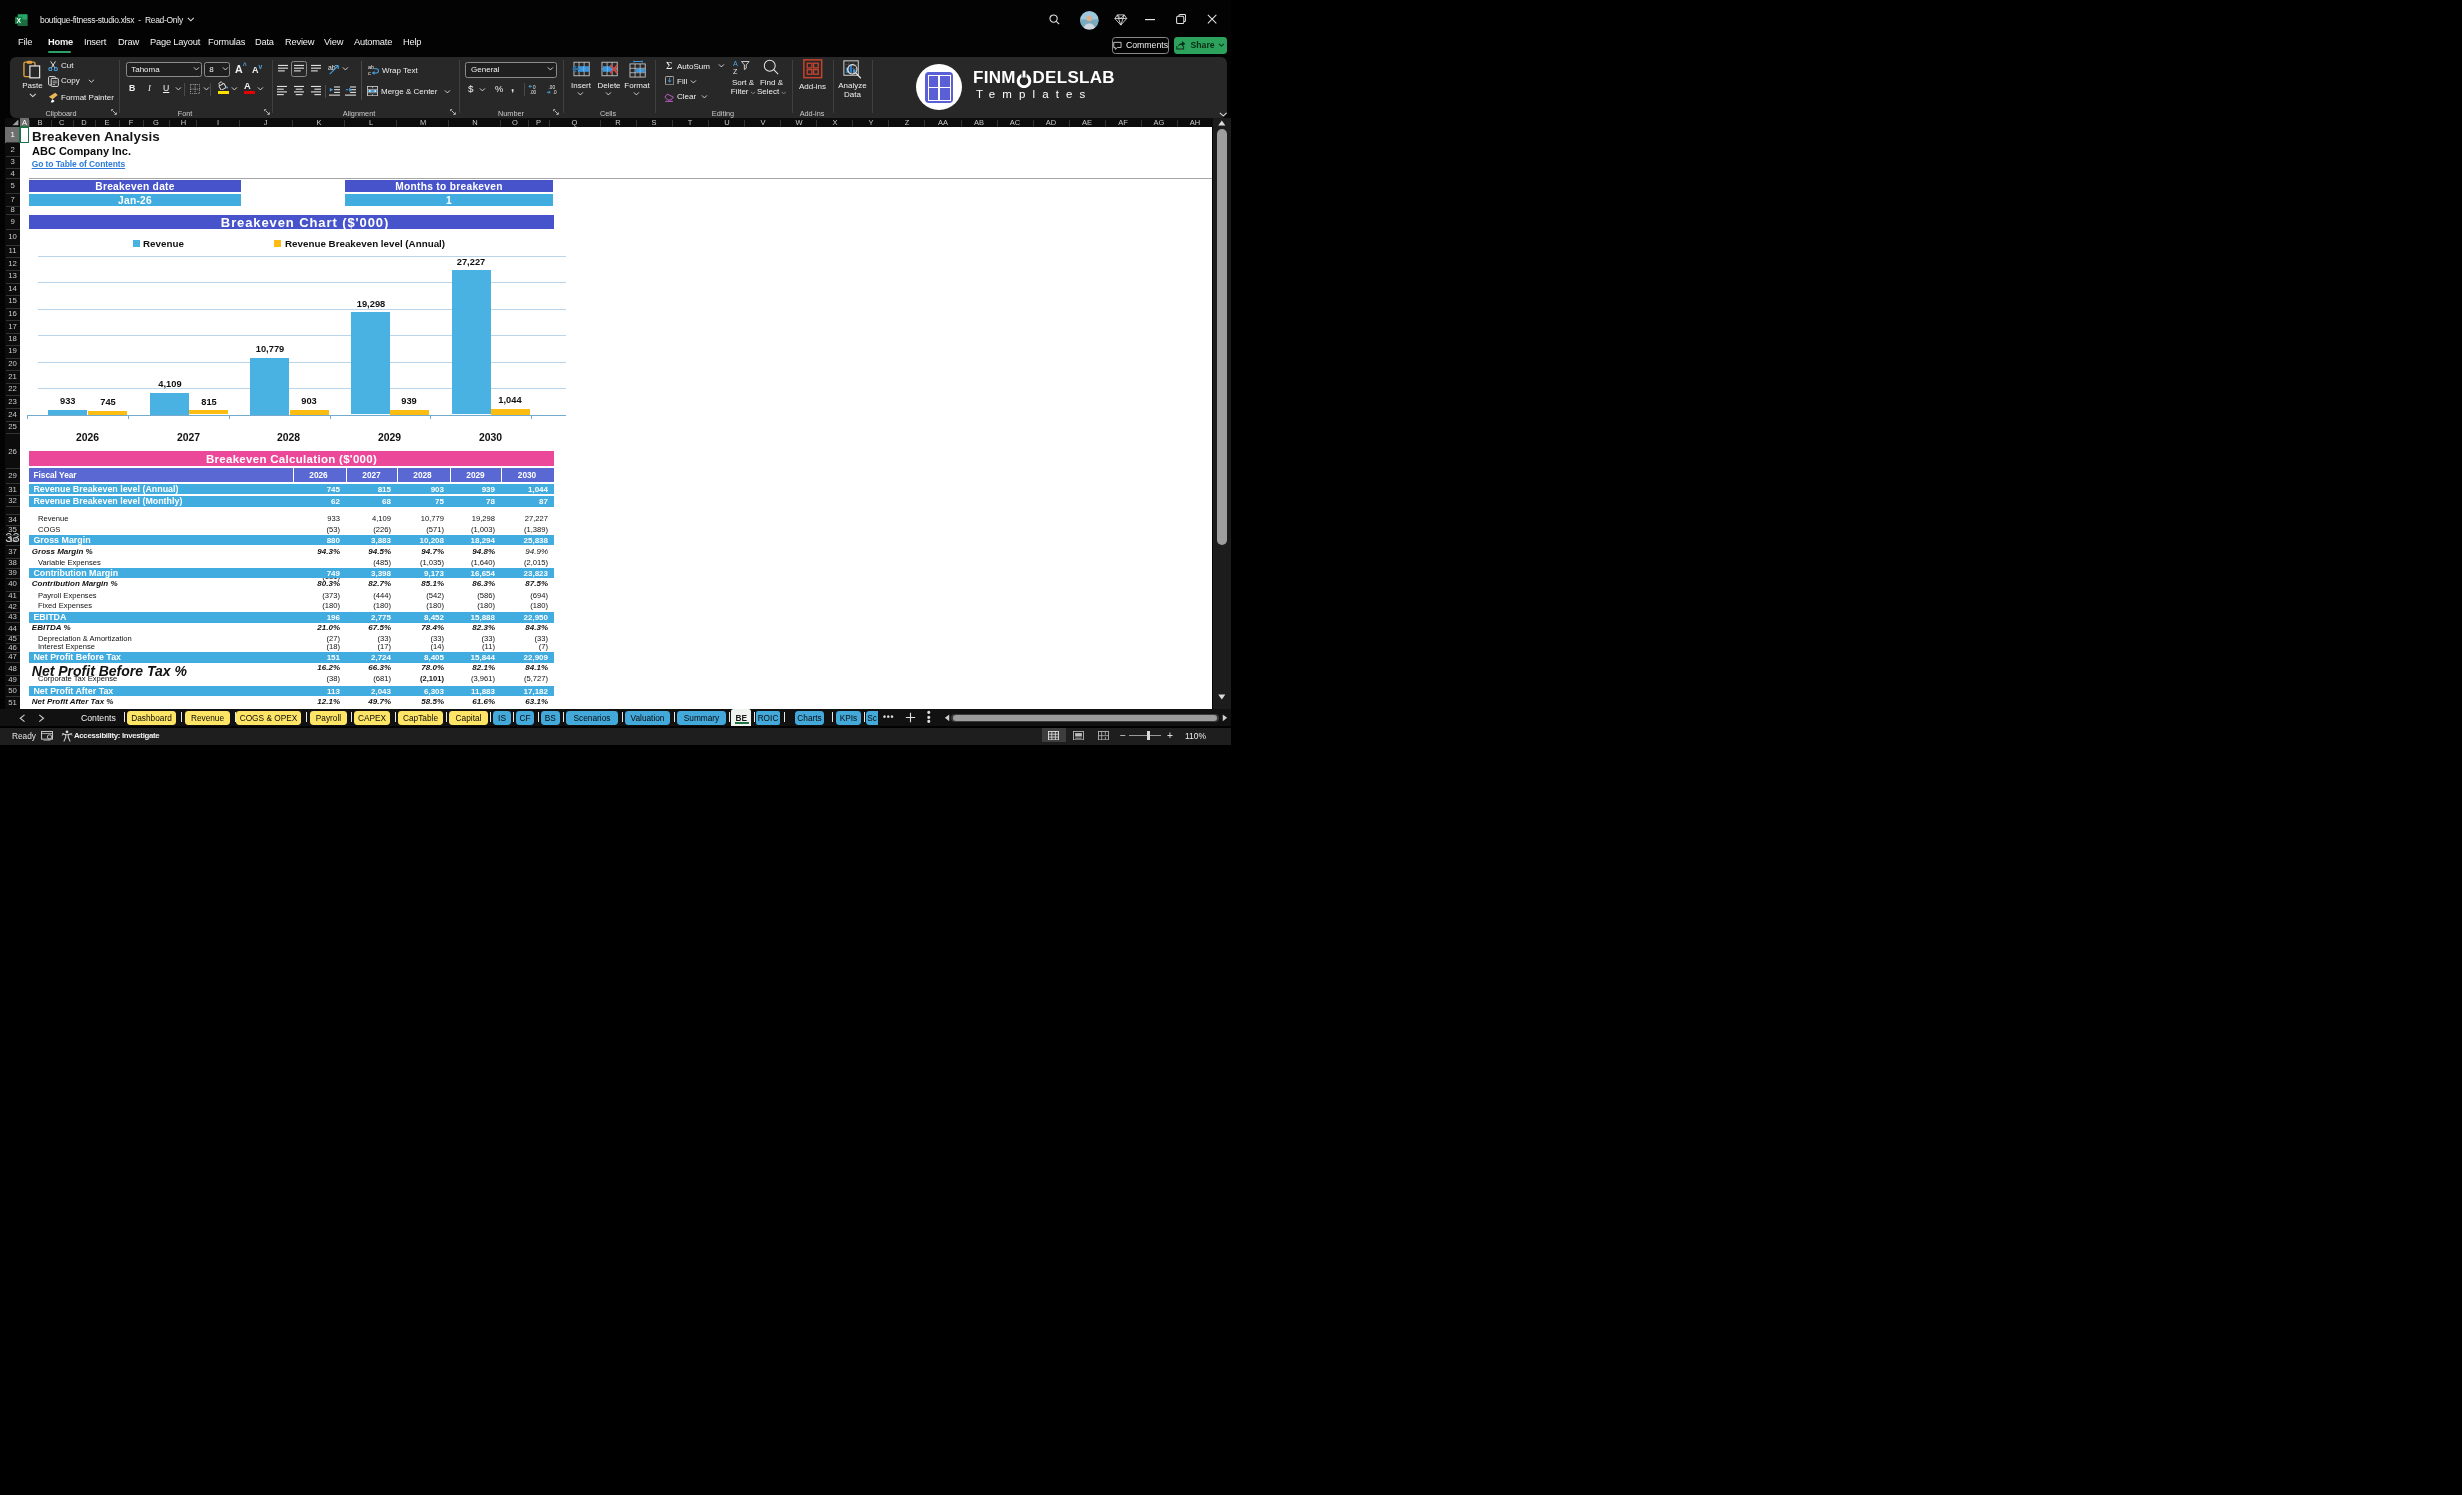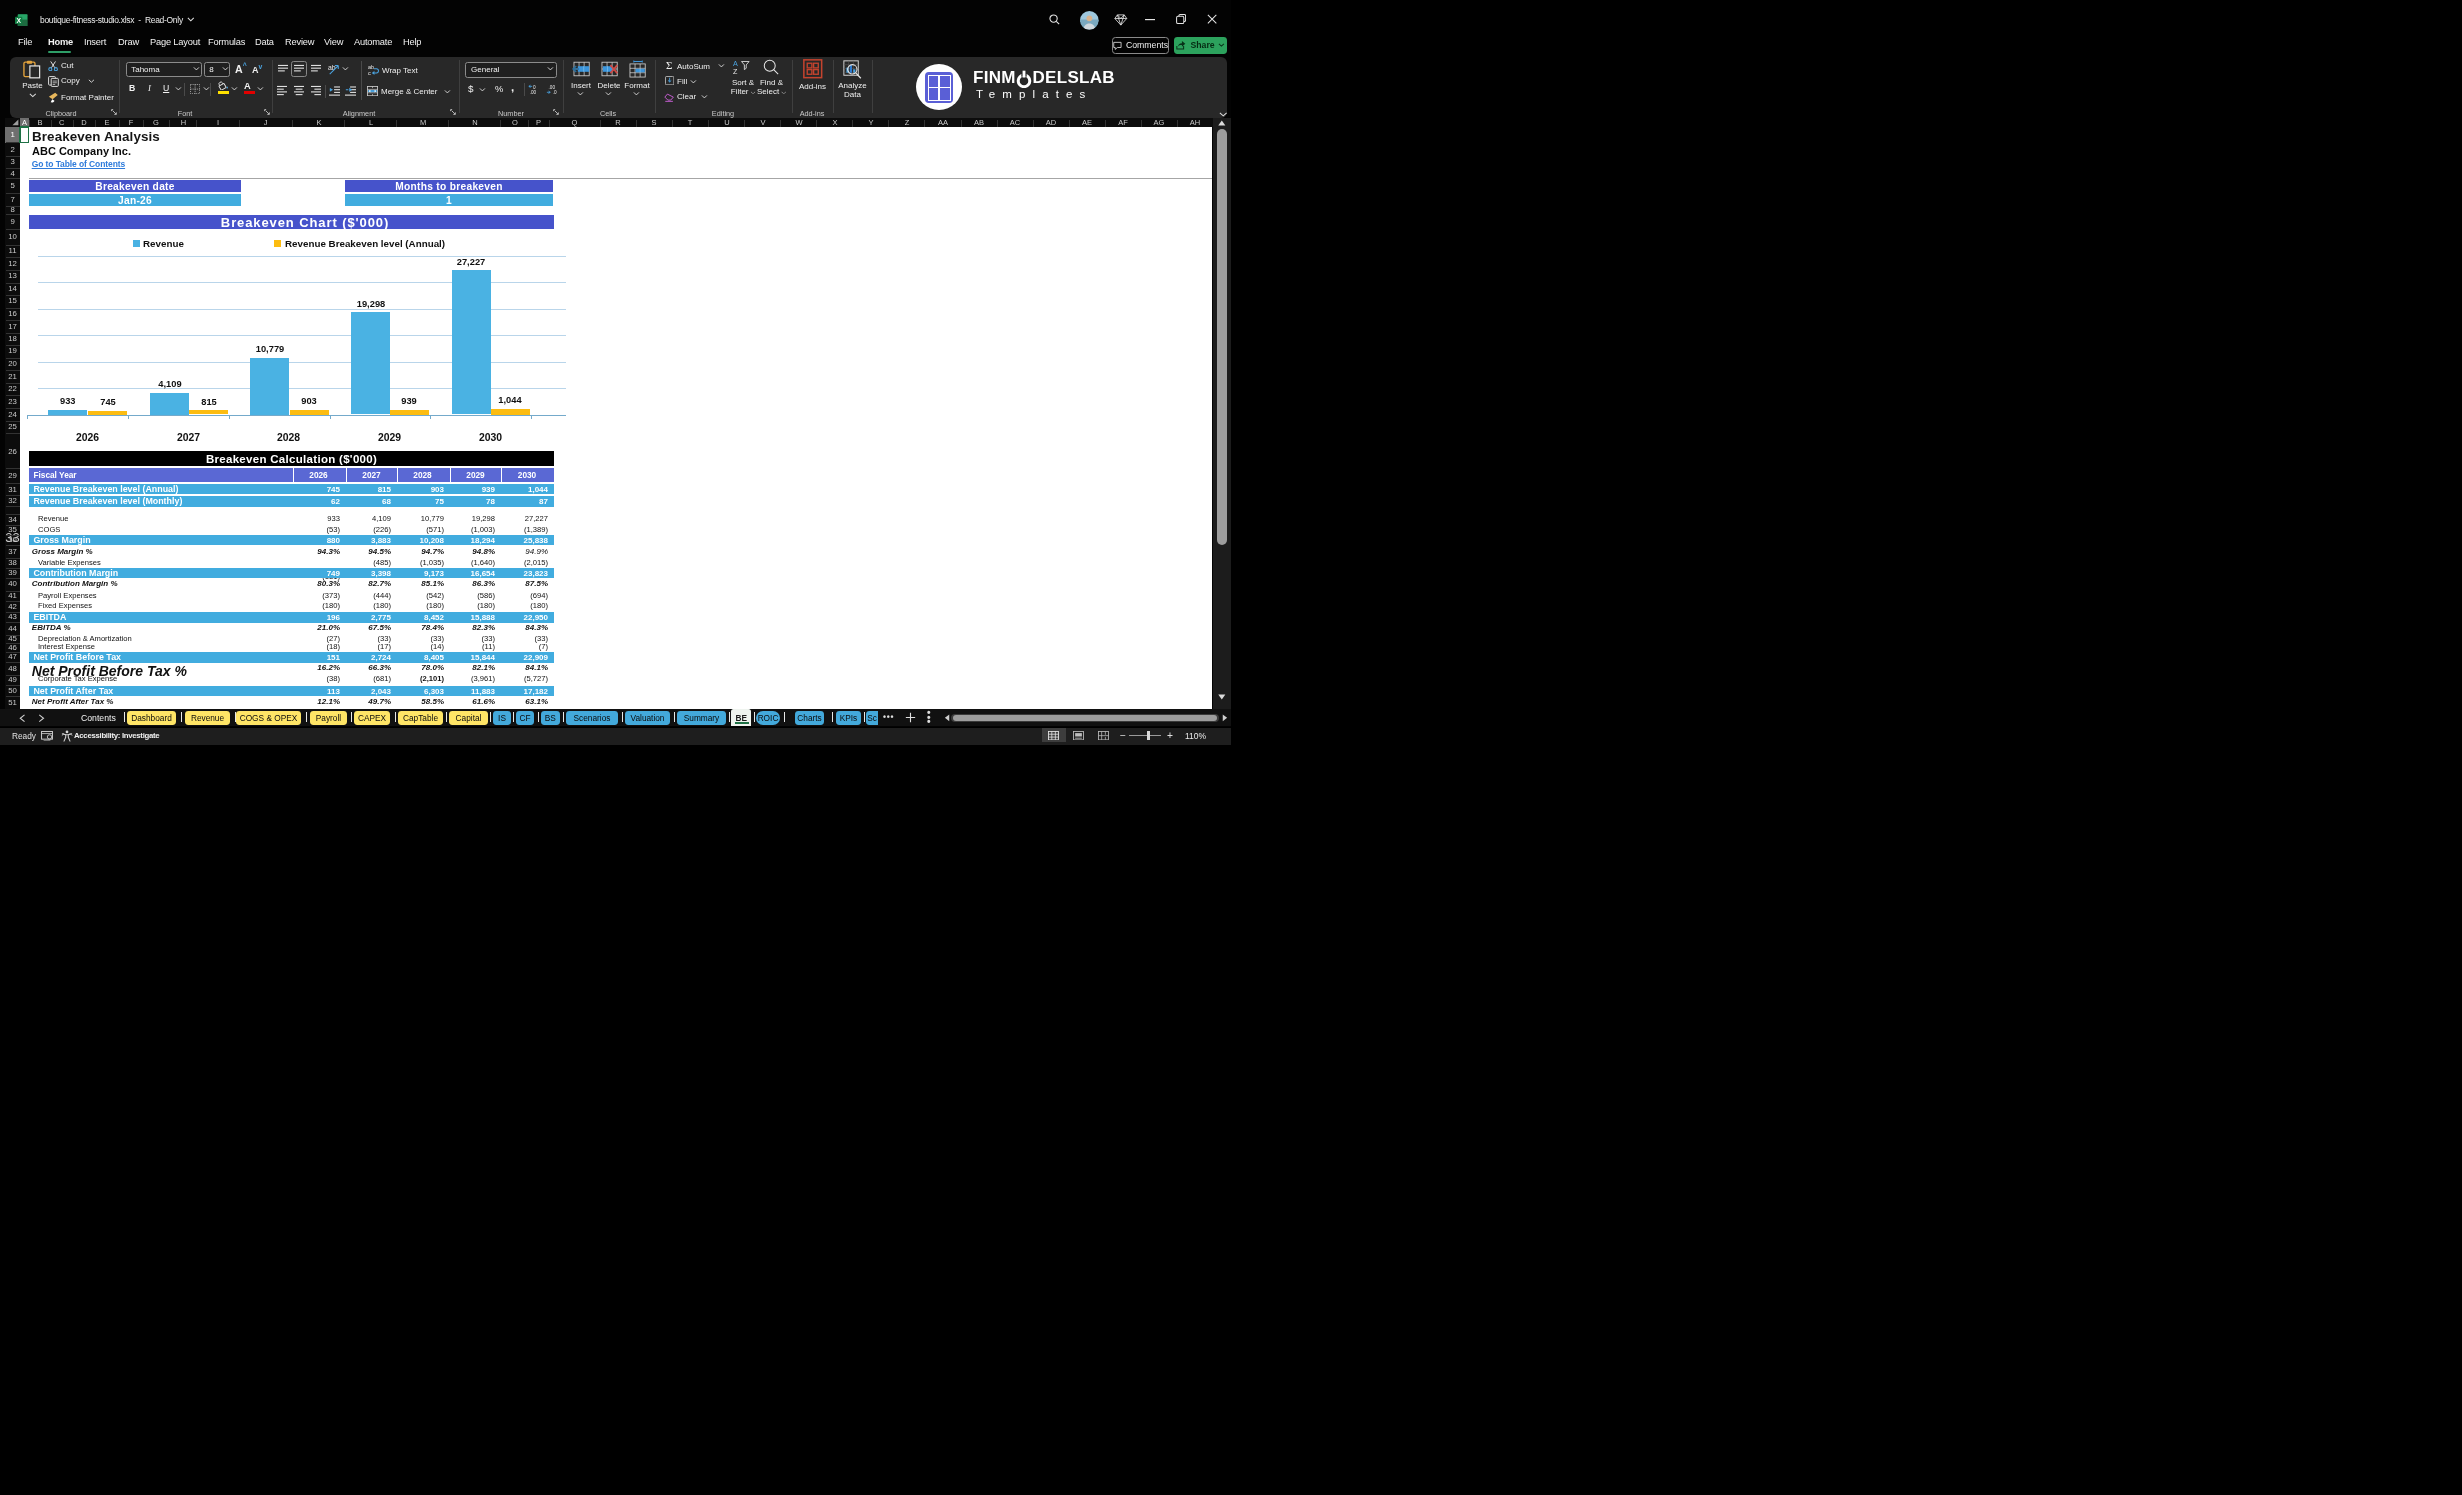--- a/index.html
+++ b/index.html
@@ -608,21 +608,21 @@
 <div class="ab" style="left:331px;top:185px;width:39px;height:102px;background:#4ab2e3"></div>
 <div class="ab" style="left:370px;top:283px;width:39px;height:5px;background:#fcbc11"></div>
 <div class="ab" style="left:317px;top:172px;width:68px;text-align:center;font-size:9.3px;font-weight:700;color:#111">19,298</div>
 <div class="ab" style="left:355px;top:269px;width:68px;text-align:center;font-size:9.3px;font-weight:700;color:#111">939</div>
 <div class="ab" style="left:340px;top:305px;width:59px;text-align:center;font-size:10.4px;font-weight:700;color:#111">2029</div>
 <div class="ab" style="left:432px;top:143px;width:39px;height:144px;background:#4ab2e3"></div>
 <div class="ab" style="left:471px;top:282px;width:39px;height:5.5px;background:#fcbc11"></div>
 <div class="ab" style="left:417px;top:130px;width:68px;text-align:center;font-size:9.3px;font-weight:700;color:#111">27,227</div>
 <div class="ab" style="left:456px;top:268px;width:68px;text-align:center;font-size:9.3px;font-weight:700;color:#111">1,044</div>
 <div class="ab" style="left:441px;top:305px;width:59px;text-align:center;font-size:10.4px;font-weight:700;color:#111">2030</div>
-<div class="ab" style="left:9px;top:324px;width:525px;height:15px;background:#000000;color:#fff;font-weight:700;font-size:11.5px;letter-spacing:0.3px;display:flex;align-items:center;justify-content:center">Breakeven Calculation ($'000)</div>
+<div class="ab" style="left:9px;top:324px;width:525px;height:15px;background:#ec4899;color:#fff;font-weight:700;font-size:11.5px;letter-spacing:0.3px;display:flex;align-items:center;justify-content:center">Breakeven Calculation ($'000)</div>
 <div class="ab" style="left:9px;top:341px;width:525px;height:13.6px;background:#5a68d4"></div>
 <div class="ab" style="left:13.4px;top:341px;height:13.6px;display:flex;align-items:center;font-size:8.3px;font-weight:700;color:#fff">Fiscal Year</div>
 <div class="ab" style="left:273px;top:341px;width:50px;height:13.6px;display:flex;align-items:center;justify-content:center;font-size:8.3px;font-weight:700;color:#fff;border-left:1.3px solid #fff">2026</div>
 <div class="ab" style="left:326px;top:341px;width:50px;height:13.6px;display:flex;align-items:center;justify-content:center;font-size:8.3px;font-weight:700;color:#fff;border-left:1.3px solid #fff">2027</div>
 <div class="ab" style="left:377px;top:341px;width:50px;height:13.6px;display:flex;align-items:center;justify-content:center;font-size:8.3px;font-weight:700;color:#fff;border-left:1.3px solid #fff">2028</div>
 <div class="ab" style="left:430px;top:341px;width:50px;height:13.6px;display:flex;align-items:center;justify-content:center;font-size:8.3px;font-weight:700;color:#fff;border-left:1.3px solid #fff">2029</div>
 <div class="ab" style="left:481px;top:341px;width:51px;height:13.6px;display:flex;align-items:center;justify-content:center;font-size:8.3px;font-weight:700;color:#fff;border-left:1.3px solid #fff">2030</div>
 <div class="ab" style="left:9px;top:357px;width:525px;height:10.4px;background:#41acdf"></div>
 <div class="ab" style="left:13.4px;top:357px;height:10.4px;display:flex;align-items:center;font-size:8.9px;font-weight:700;color:#fff;white-space:nowrap">Revenue Breakeven level (Annual)</div>
 <div class="ab" style="left:273px;top:357px;width:47px;height:10.4px;display:flex;align-items:center;justify-content:flex-end;font-size:8px;font-weight:700;color:#fff">745</div>
@@ -791,21 +791,21 @@
 <div class="ab" style="left:310px;top:711px;width:37px;height:14px;background:#ffe566;border-radius:3.4px;display:flex;align-items:center;justify-content:center;color:#0b0b0b;font-size:8.3px;overflow:hidden">Payroll</div>
 <div class="ab" style="left:354px;top:711px;width:36px;height:14px;background:#ffe566;border-radius:3.4px;display:flex;align-items:center;justify-content:center;color:#0b0b0b;font-size:8.3px;overflow:hidden">CAPEX</div>
 <div class="ab" style="left:398px;top:711px;width:45px;height:14px;background:#ffe566;border-radius:3.4px;display:flex;align-items:center;justify-content:center;color:#0b0b0b;font-size:8.3px;overflow:hidden">CapTable</div>
 <div class="ab" style="left:449px;top:711px;width:39px;height:14px;background:#ffe566;border-radius:3.4px;display:flex;align-items:center;justify-content:center;color:#0b0b0b;font-size:8.3px;overflow:hidden">Capital</div>
 <div class="ab" style="left:493px;top:711px;width:18px;height:14px;background:#43a9db;border-radius:3.4px;display:flex;align-items:center;justify-content:center;color:#0b0b0b;font-size:8.3px;overflow:hidden">IS</div>
 <div class="ab" style="left:516px;top:711px;width:18px;height:14px;background:#43a9db;border-radius:3.4px;display:flex;align-items:center;justify-content:center;color:#0b0b0b;font-size:8.3px;overflow:hidden">CF</div>
 <div class="ab" style="left:541px;top:711px;width:18.7px;height:14px;background:#43a9db;border-radius:3.4px;display:flex;align-items:center;justify-content:center;color:#0b0b0b;font-size:8.3px;overflow:hidden">BS</div>
 <div class="ab" style="left:566px;top:711px;width:52px;height:14px;background:#43a9db;border-radius:3.4px;display:flex;align-items:center;justify-content:center;color:#0b0b0b;font-size:8.3px;overflow:hidden">Scenarios</div>
 <div class="ab" style="left:625px;top:711px;width:45px;height:14px;background:#43a9db;border-radius:3.4px;display:flex;align-items:center;justify-content:center;color:#0b0b0b;font-size:8.3px;overflow:hidden">Valuation</div>
 <div class="ab" style="left:677px;top:711px;width:49px;height:14px;background:#43a9db;border-radius:3.4px;display:flex;align-items:center;justify-content:center;color:#0b0b0b;font-size:8.3px;overflow:hidden">Summary</div>
-<div class="ab" style="left:756px;top:711px;width:24px;height:14px;background:#43a9db;border-radius:7px;display:flex;align-items:center;justify-content:center;color:#0b0b0b;font-size:8.3px;overflow:hidden">ROIC</div>
+<div class="ab" style="left:756px;top:711px;width:24px;height:14px;background:#43a9db;border-radius:2px;display:flex;align-items:center;justify-content:center;color:#0b0b0b;font-size:8.3px;overflow:hidden">ROIC</div>
 <div class="ab" style="left:795px;top:711px;width:29px;height:14px;background:#43a9db;border-radius:3.4px;display:flex;align-items:center;justify-content:center;color:#0b0b0b;font-size:8.3px;overflow:hidden">Charts</div>
 <div class="ab" style="left:836px;top:711px;width:25px;height:14px;background:#43a9db;border-radius:3.4px;display:flex;align-items:center;justify-content:center;color:#0b0b0b;font-size:8.3px;overflow:hidden">KPIs</div>
 <div class="ab" style="left:866px;top:711px;width:12.3px;height:14px;background:#43a9db;border-radius:3.4px 0 0 3.4px;display:flex;align-items:center;justify-content:center;color:#0b0b0b;font-size:8.3px;overflow:hidden">Sc</div>
 <div class="ab" style="left:731px;top:709px;width:20.4px;height:17px;background:#eef3ee;border-radius:2.5px 2.5px 0 0;display:flex;align-items:center;justify-content:center;color:#1a1a1a;font-size:8.3px;font-weight:700">BE</div>
 <div class="ab" style="left:735px;top:722px;width:13.6px;height:1.5px;background:#1e7145"></div>
 <div class="ab" style="left:883px;top:712px;color:#e0e0e0;font-size:8.5px;letter-spacing:0.8px;font-weight:700">•••</div>
 <svg class="ab" style="left:905px;top:712px" width="11" height="11" viewBox="0 0 13 13">
       <path d="M6.5 1v11M1 6.5h11" stroke="#e0e0e0" stroke-width="1.3"></path>
     </svg>
 <div class="ab" style="left:927px;top:711px;color:#e0e0e0;font-size:10.2px;font-weight:700;line-height:4.7px">•<br>•<br>•</div>

